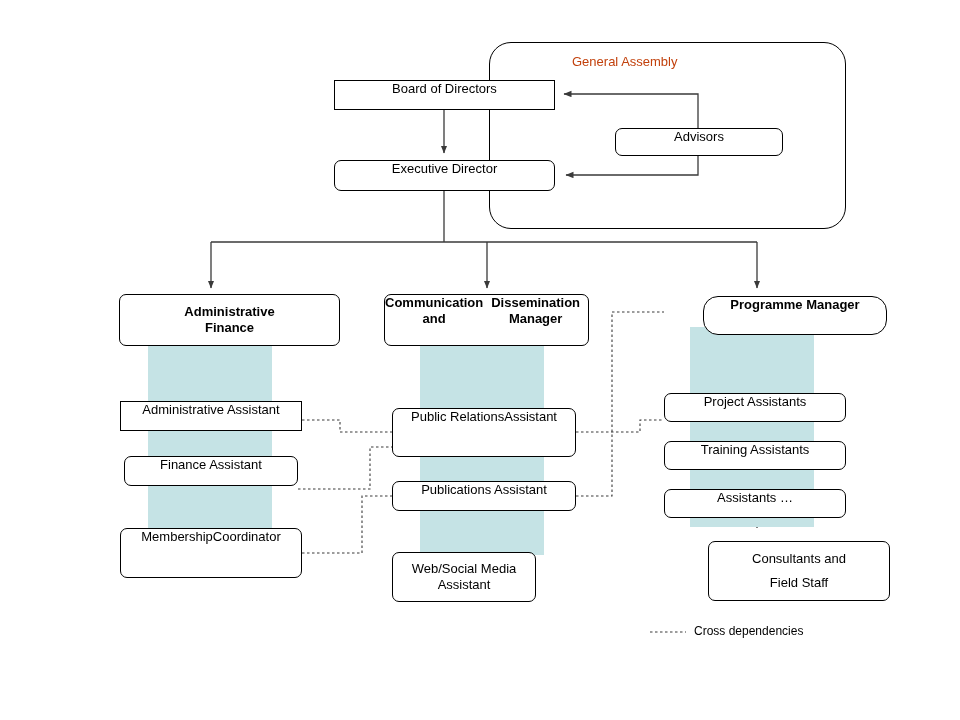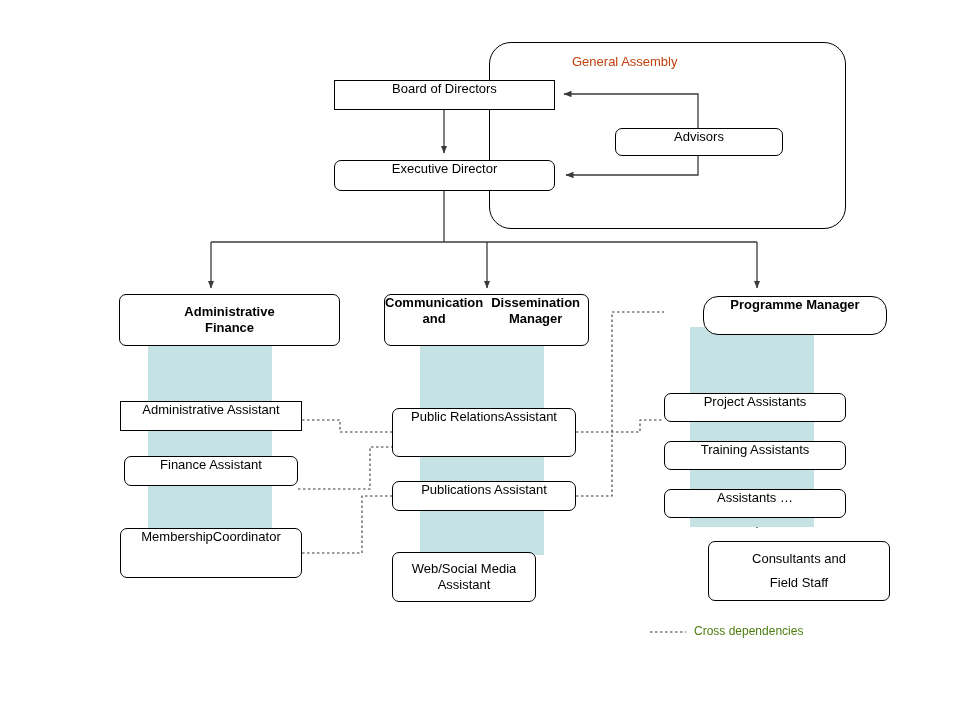--- a/index.html
+++ b/index.html
@@ -59,21 +59,21 @@
   .assembly-label {
     position: absolute;
     font-size: 13px;
     color: #c2410c;
     z-index: 4;
     white-space: nowrap;
   }
   .legend-label {
     position: absolute;
     font-size: 12px;
-    color: #4d7c0f;
+    color: #000000;
     z-index: 4;
     white-space: nowrap;
   }
 </style>
 </head>
 <body>
 
 <div id="canvas">
 
   <div class="band" style="left:148px; top:345px; width:124px; height:185px;"></div>

